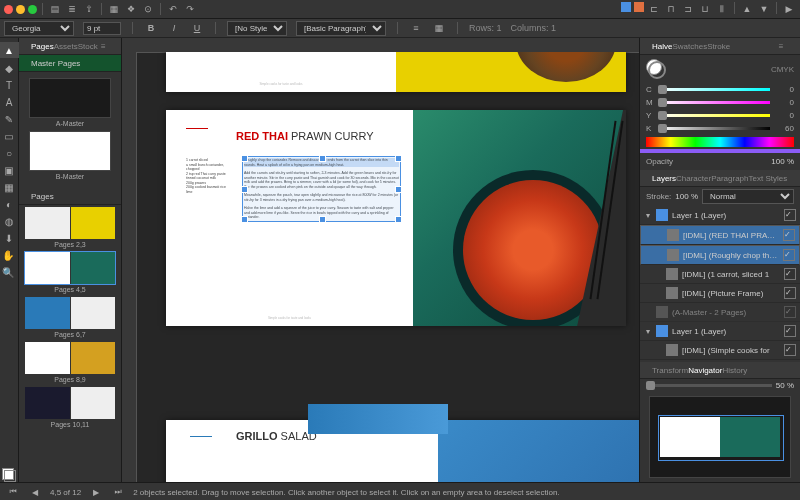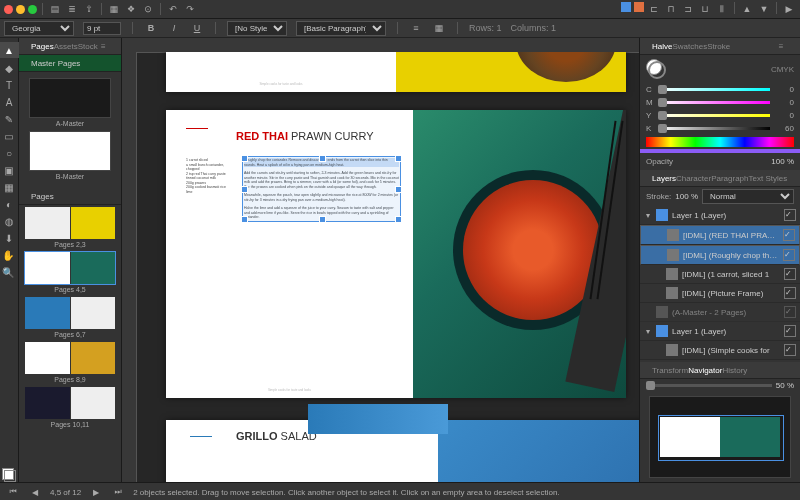--- a/index.html
+++ b/index.html
@@ -189,21 +189,21 @@
 
       <div class="spread-page" style="left:30px;top:-30px;width:460px;height:70px;display:flex">
         <div style="flex:1;background:#fff;position:relative">
           <div class="footer-txt" style="position:absolute;bottom:6px;left:0;right:0">Simple cooks for taste and looks</div>
         </div>
         <div style="flex:1;background:#e8d000;position:relative;overflow:hidden">
           <div style="position:absolute;right:10px;top:-20px;width:100px;height:80px;border-radius:50%;background:radial-gradient(circle,#8b4513 30%,#654321 60%,#3d2817 100%)"></div>
         </div>
       </div>
 
-      <div class="spread-page" style="left:30px;top:58px;width:460px;height:288px;display:flex">
+      <div class="spread-page" style="left:30px;top:58px;width:460px;height:216px;display:flex">
         <div style="flex:1;background:#fff;position:relative;padding:20px 14px 8px 20px;box-sizing:border-box">
           <div style="position:absolute;top:18px;left:20px;width:22px;height:0;border-top:1px solid #c00"></div>
           <div class="recipe-title" style="font-size:11px;margin-left:50px"><span class="red">RED THAI</span><span> PRAWN CURRY</span></div>
           <div style="display:flex;gap:6px;margin-top:16px">
             <div class="body-txt" style="width:52px;white-space:pre-line">1 carrot sliced
 a small bunch coriander, chopped
 2 tsp red Thai curry paste
 tinned coconut milk
 200g prawns
 200g cooked basmati rice

